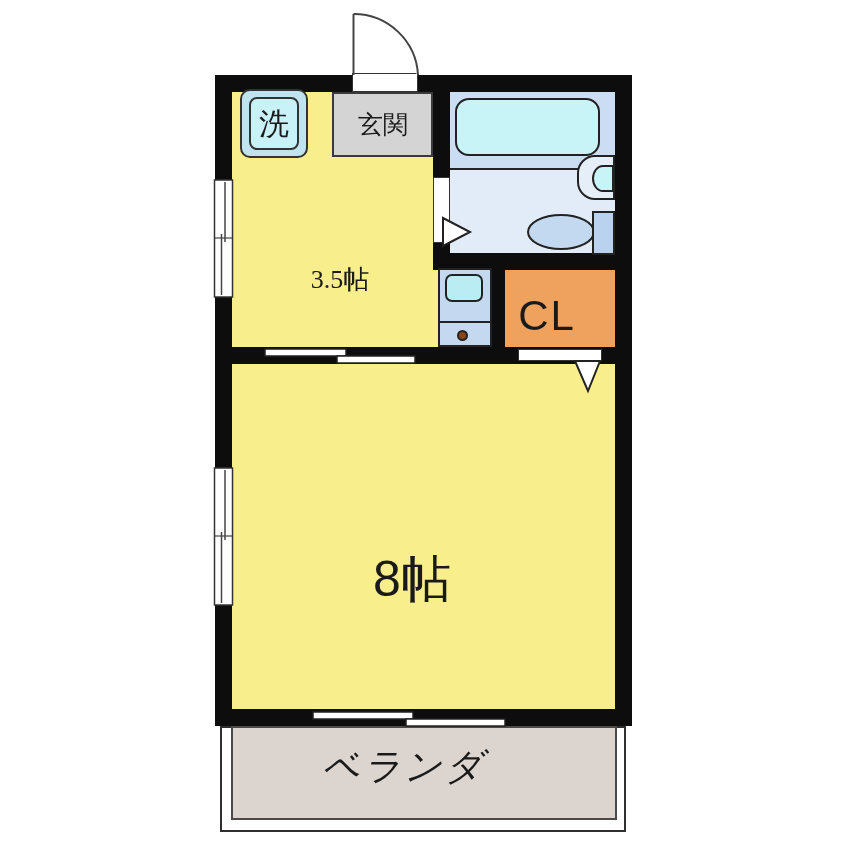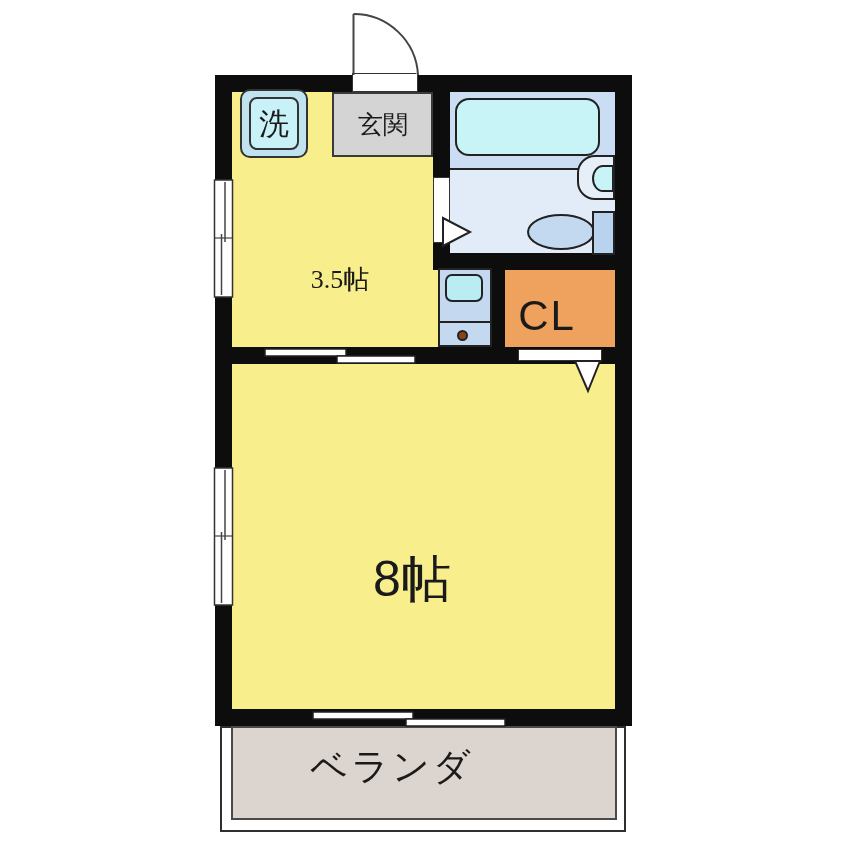--- a/index.html
+++ b/index.html
@@ -44,21 +44,21 @@
   .closet-door-opening{left:518px;top:349px;width:84px;height:12px;border:1px solid #333;}
   
   .label{transform:translate(-50%,-50%);white-space:nowrap;font-weight:500;color:#1a1a1a;}
   .lbl-laundry{left:274px;top:124px;font-size:30px;}
   .lbl-genkan{left:383px;top:124px;font-size:25px;}
   .lbl-dk{left:324px;top:229px;font-size:46px;letter-spacing:2px;}
   .lbl-dk-size{left:340px;top:279px;font-size:26px;font-family:Liberation Serif, serif;}
   .lbl-cl{left:547px;top:316px;font-size:42px;letter-spacing:2px;}
   .lbl-west{left:427px;top:521px;font-size:52px;letter-spacing:4px;}
   .lbl-west-size{left:412px;top:569px;font-size:50px;margin-top:10px;}
-  .lbl-veranda{left:392px;top:767px;font-size:37px;letter-spacing:3px;}
+  .lbl-veranda{left:404px;top:767px;font-size:37px;font-style:italic;letter-spacing:3px;}
   svg.overlay{position:absolute;left:0;top:0;width:846px;height:846px;pointer-events:none;}
 </style>
 </head>
 <body>
 
 <div id="canvas">
 
   <div class="abs dk-room"></div>
   <div class="abs west-room"></div>
   <div class="abs bath-upper"></div>

